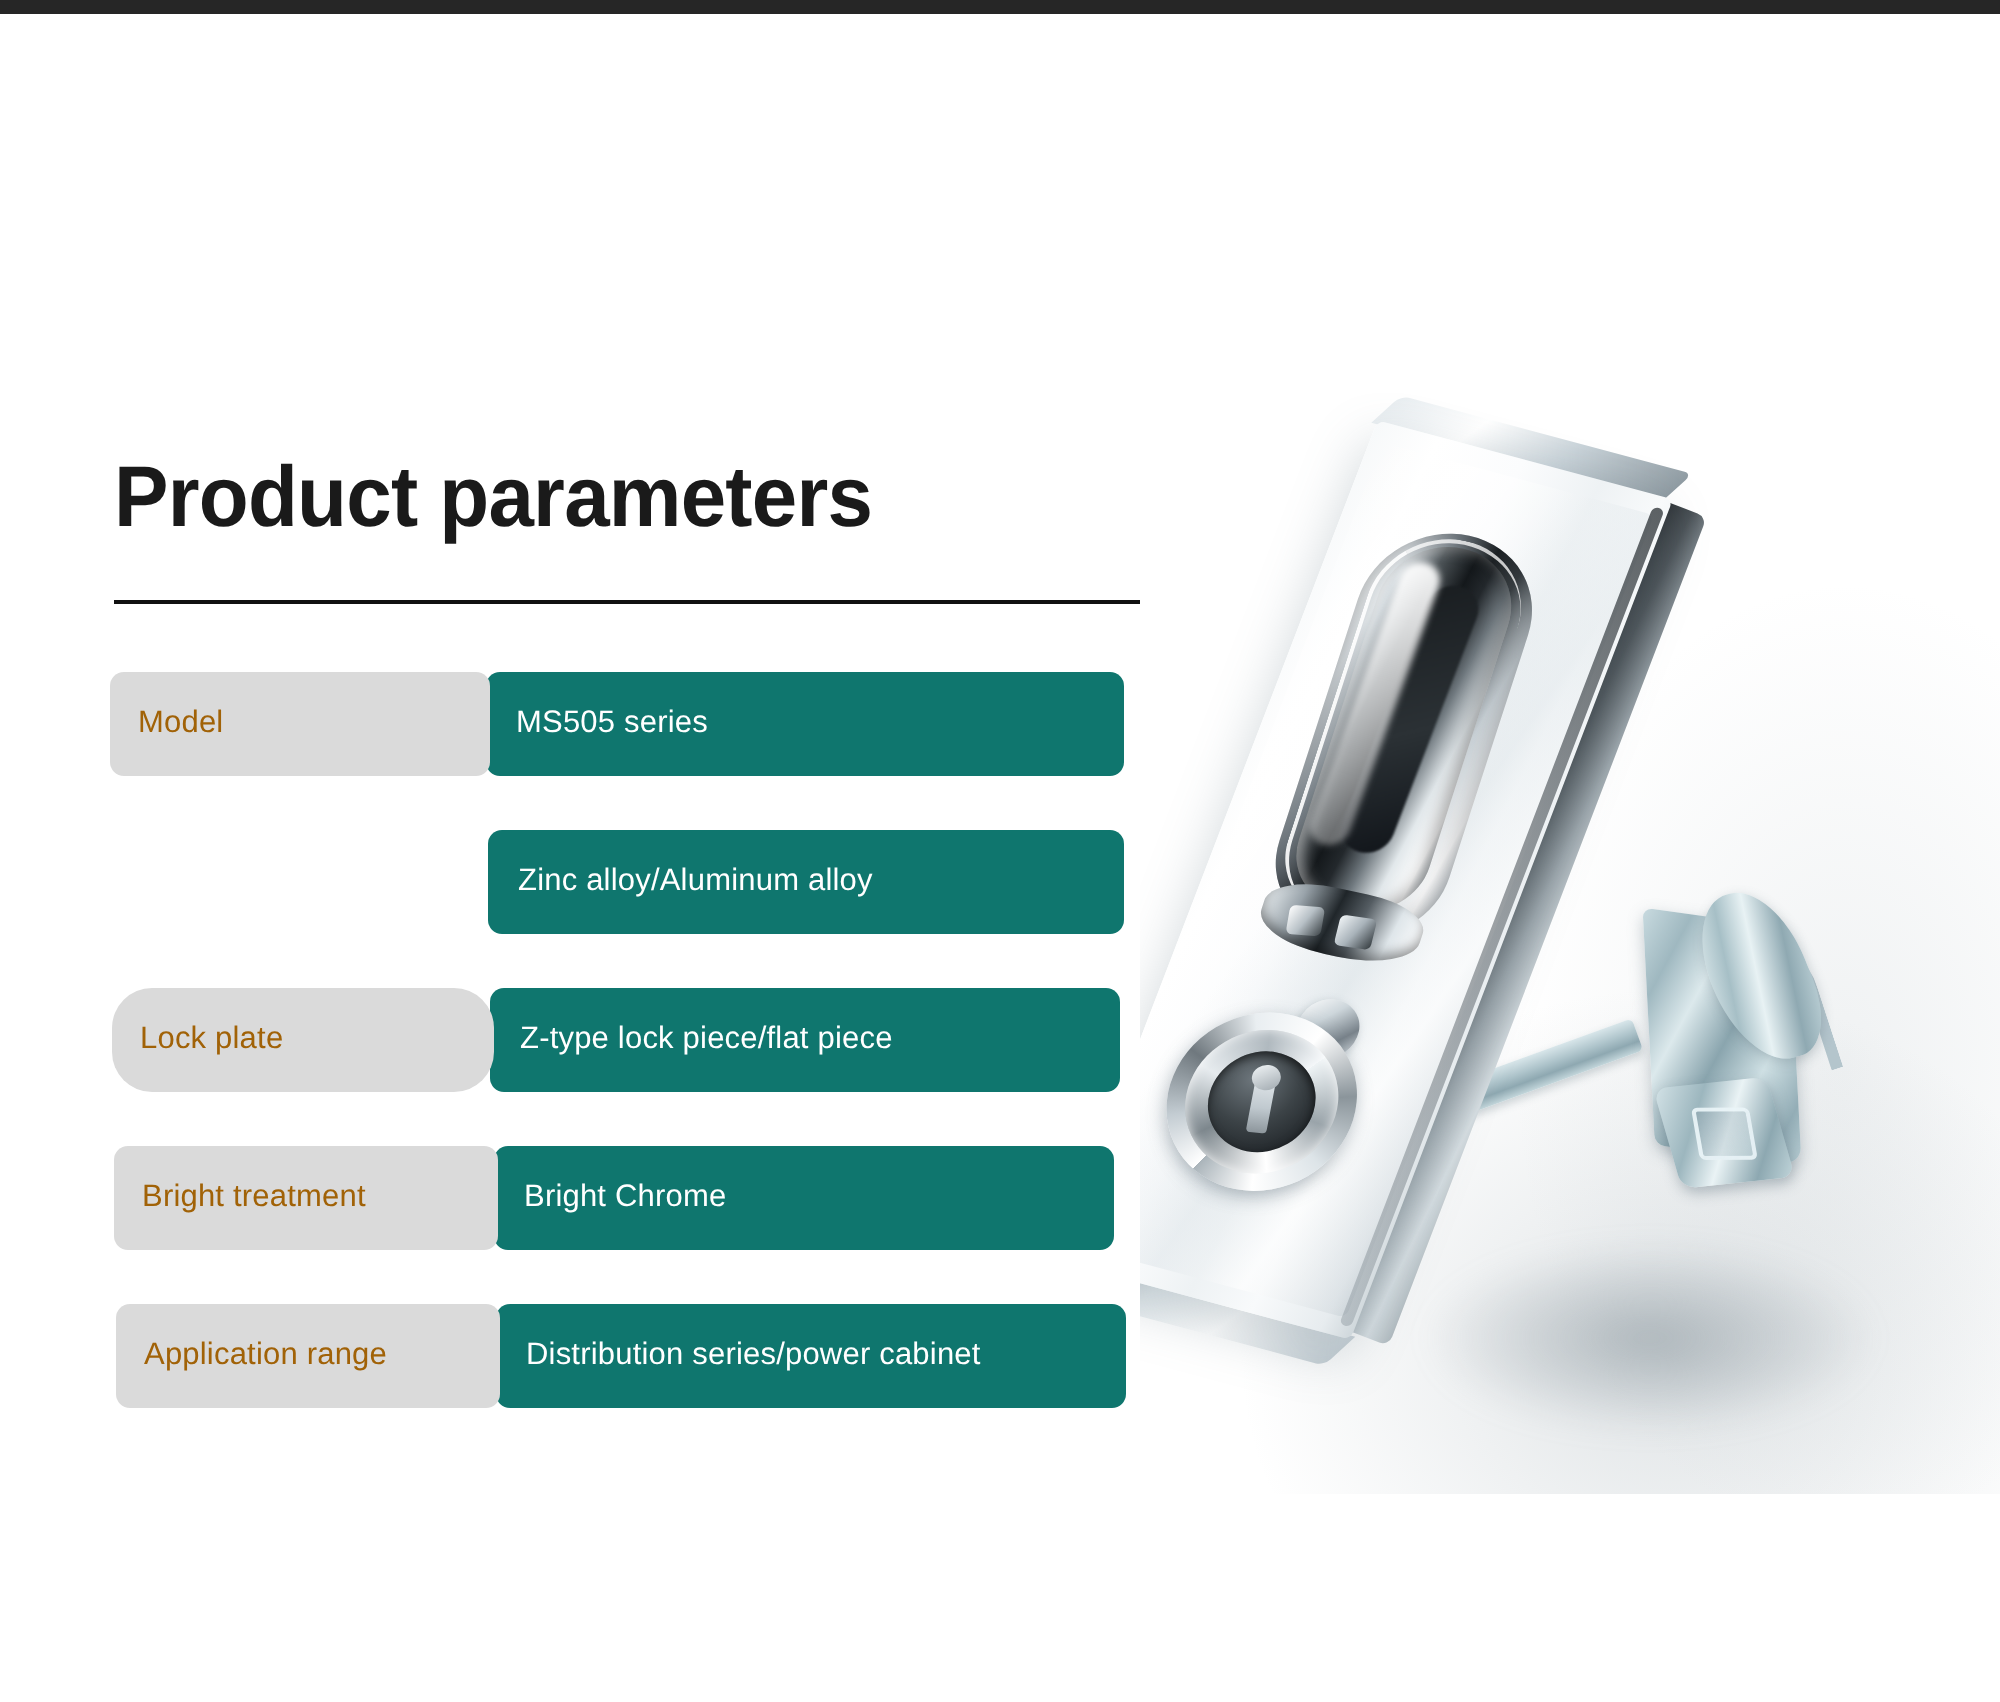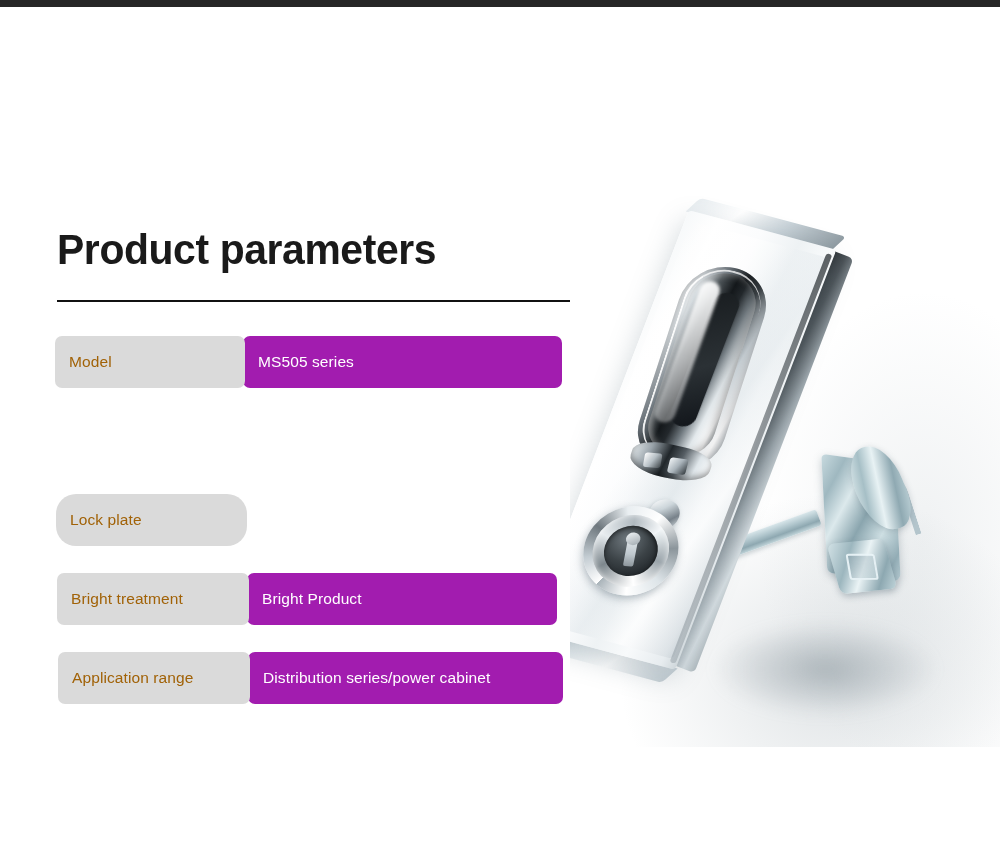--- a/index.html
+++ b/index.html
@@ -105,21 +105,21 @@
     font-size: 15.5px;
     color: #a16207;
     font-weight: 400;
     letter-spacing: 0.1px;
     white-space: nowrap;
   }
   .spec-value {
     position: absolute;
     top: 0;
     height: 52px;
-    background: #a21caf;
+    background: #0f766e;
     border-radius: 7px;
     display: flex;
     align-items: center;
     box-sizing: border-box;
     padding-left: 15px;
     z-index: 1;
   }
   .spec-value-text {
     font-size: 15.5px;
     color: #ffffff;
@@ -527,31 +527,37 @@
     <div class="spec-row">
       <div class="spec-value" style="left:243px; width:319px;">
         <span class="spec-value-text">MS505 series</span>
       </div>
       <div class="spec-label" style="left:55px; width:190px;">
         <span class="spec-label-text">Model</span>
       </div>
     </div>
 
     <div class="spec-row">
+      <div class="spec-value" style="left:244px; width:318px;">
+        <span class="spec-value-text">Zinc alloy/Aluminum alloy</span>
+      </div>
     </div>
 
     <div class="spec-row">
+      <div class="spec-value" style="left:245px; width:315px;">
+        <span class="spec-value-text">Z-type lock piece/flat piece</span>
+      </div>
       <div class="spec-label" style="left:56px; width:191px;border-radius:20px;">
         <span class="spec-label-text">Lock plate</span>
       </div>
     </div>
 
     <div class="spec-row">
       <div class="spec-value" style="left:247px; width:310px;">
-        <span class="spec-value-text">Bright Product</span>
+        <span class="spec-value-text">Bright Chrome</span>
       </div>
       <div class="spec-label" style="left:57px; width:192px;">
         <span class="spec-label-text">Bright treatment</span>
       </div>
     </div>
 
     <div class="spec-row">
       <div class="spec-value" style="left:248px; width:315px;">
         <span class="spec-value-text">Distribution series/power cabinet</span>
       </div>

